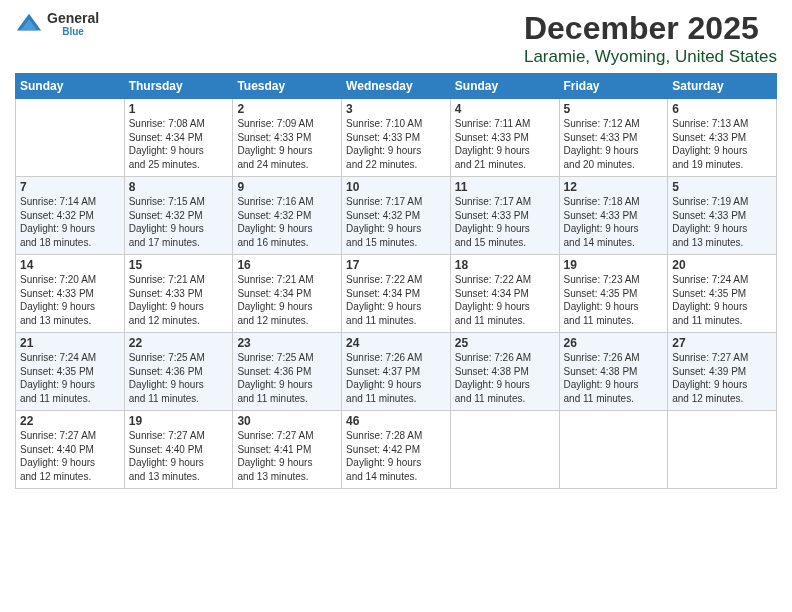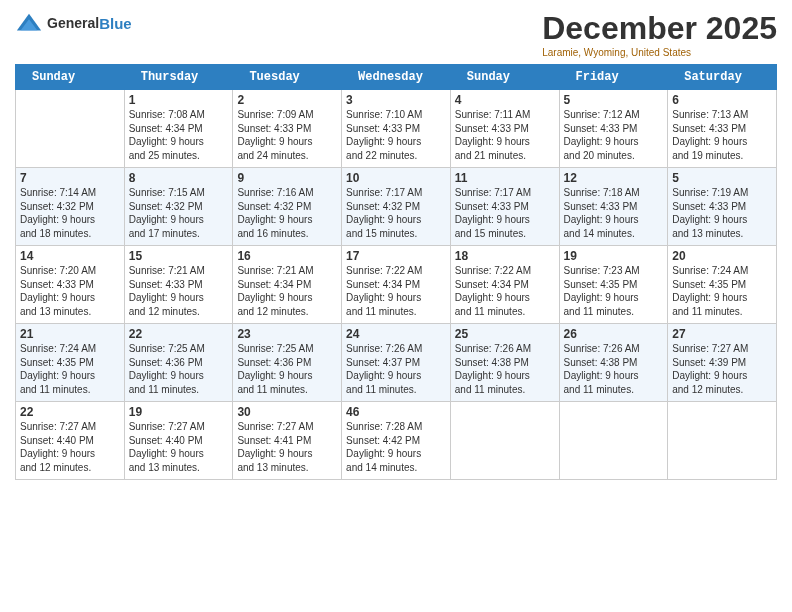--- a/index.html
+++ b/index.html
@@ -21,63 +21,63 @@
       justify-content: space-between;
       margin-bottom: 6px;
     }
     .logo {
       display: flex;
       align-items: center;
       gap: 4px;
     }
     .logo-text {
       display: flex;
-      flex-direction: row;
+      flex-direction: column;
       line-height: 1.1;
     }
     .logo-general {
       font-size: 14px;
       font-weight: bold;
       color: #333;
     }
     .logo-blue {
-      font-size: 15px;
+      font-size: 10px;
       font-weight: bold;
       color: #2d7fc1;
+      text-align: center;
     }
     .logo-icon {
       width: 28px;
       height: 28px;
     }
     .title-block {
     }
     .title-block h1 {
       font-size: 32px;
       font-weight: bold;
       color: #333;
     }
     .title-block h2 {
-      font-size: 10px;
+      font-size: 17px;
       font-weight: normal;
-      color: #a16207;
+      color: #14532d;
     }
     table {
       width: 100%;
       border-collapse: collapse;
       table-layout: fixed;
     }
     thead tr th {
       background-color: #2d7fc1;
       color: #fff;
       font-size: 12px;
       font-weight: bold;
-      padding: 5px 16px;
+      padding: 5px 4px;
       text-align: left;
       border: 1px solid #2d7fc1;
-      font-family: Liberation Mono, monospace;
     }
     tbody tr td {
       border: 1px solid #ccc;
       vertical-align: top;
       padding: 3px 4px;
       font-size: 10px;
       color: #333;
       height: 78px;
     }
     tbody tr:nth-child(even) td {

